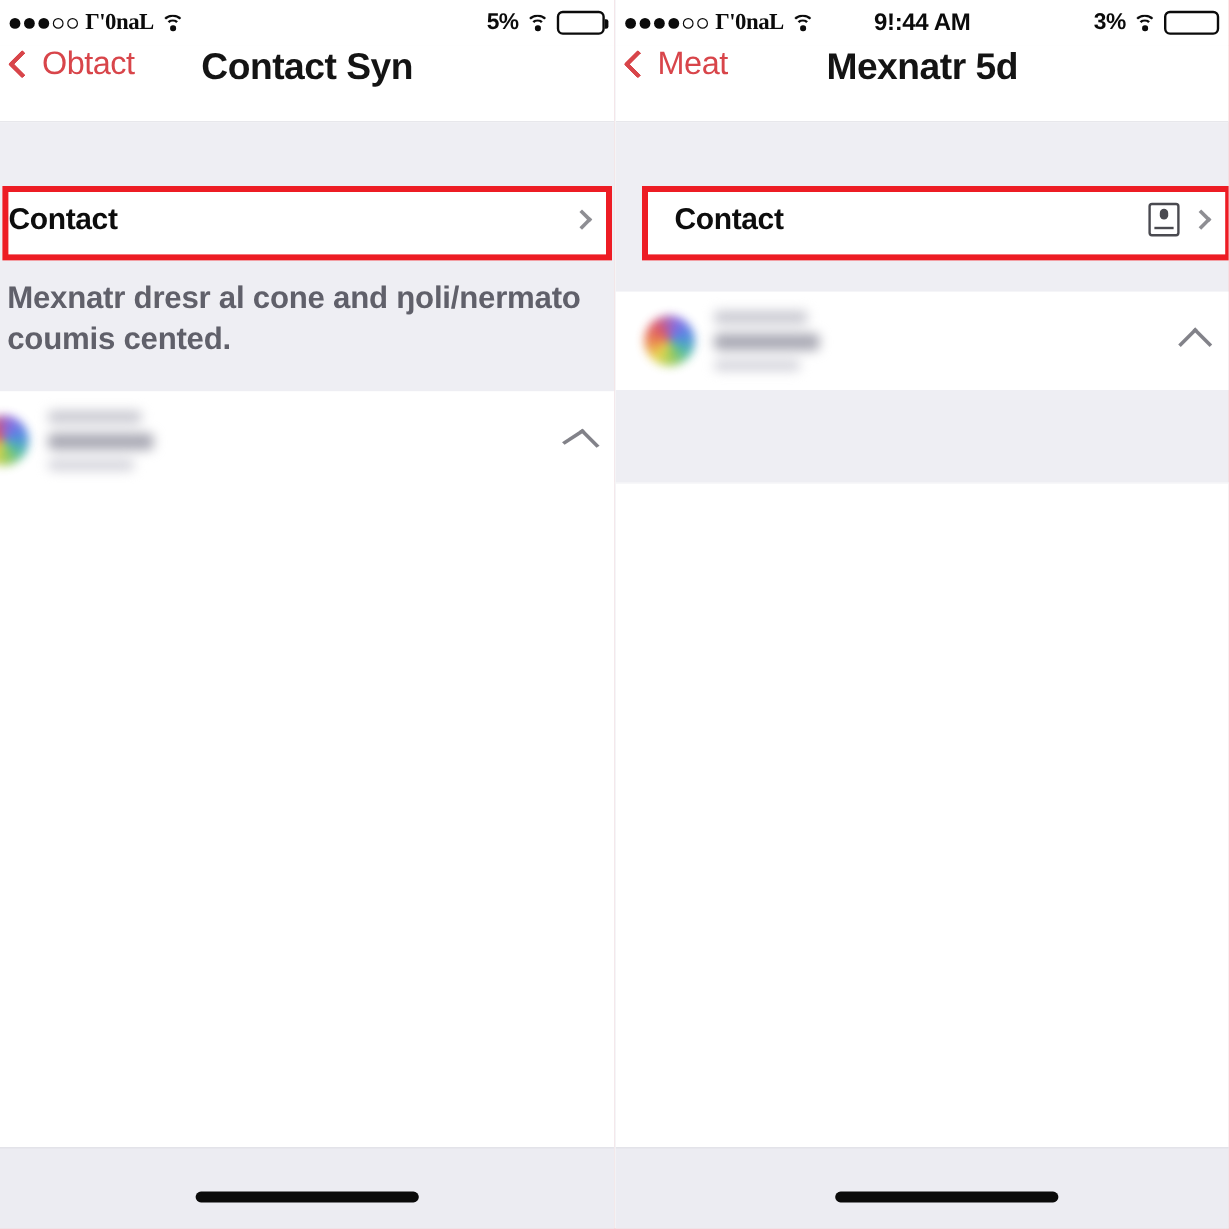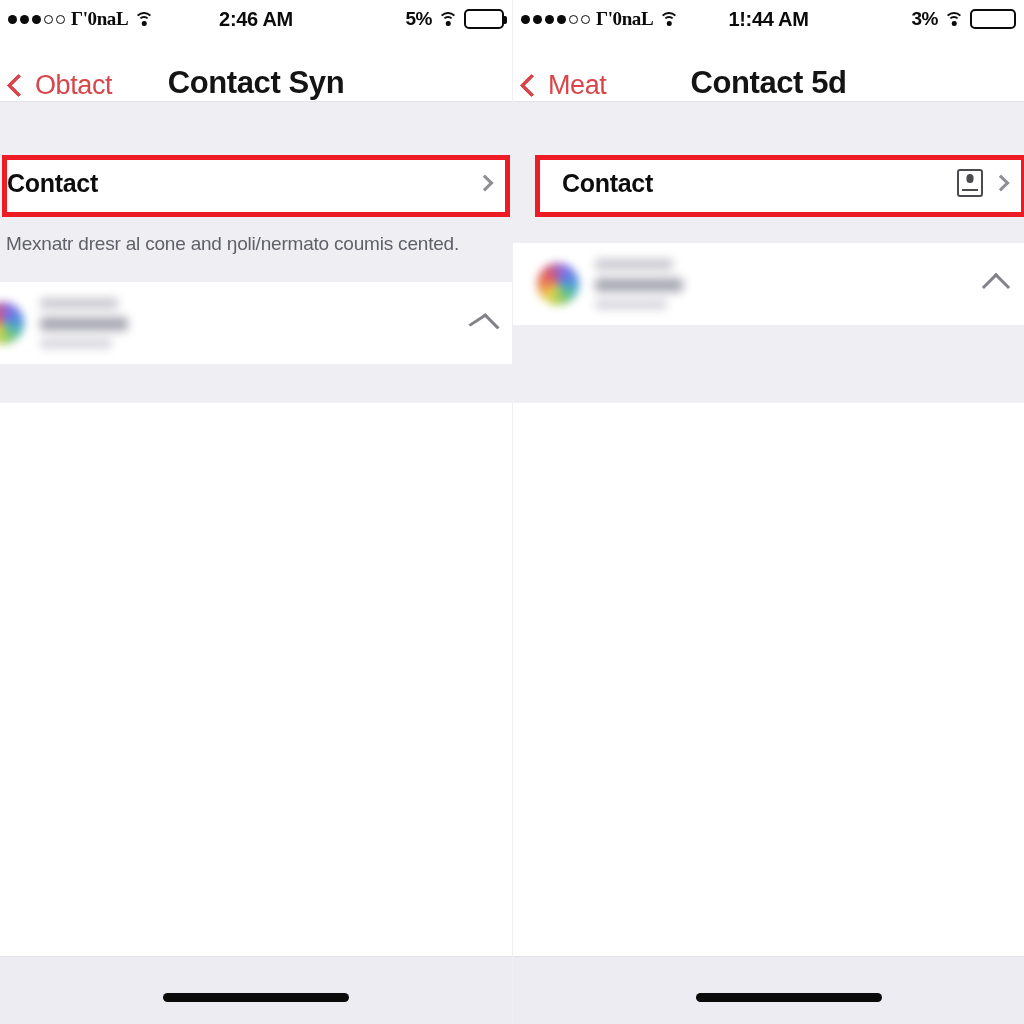--- a/index.html
+++ b/index.html
@@ -130,21 +130,21 @@
   }
   .panel.right .battery { width: 46px; }
   .panel.right .battery::after { display: none; }
 
   
   .navbar {
     position: relative;
     height: 64px;
     background: #ffffff;
     display: flex;
-    align-items: flex-end;
+    align-items: flex-start;
     padding: 0 6px;
     border-bottom: 1px solid #e2e2e7;
   }
   .back {
     display: flex;
     align-items: center;
     gap: 8px;
     cursor: pointer;
     z-index: 2;
   }
@@ -235,24 +235,25 @@
   }
   .chev-right {
     width: 12px; height: 12px;
     border-top: 3.5px solid #8e8e93;
     border-right: 3.5px solid #8e8e93;
     transform: rotate(45deg);
   }
 
   .desc {
     padding: 14px 22px 0 6px;
-    font-size: 19px;
+    font-size: 26px;
     line-height: 1.32;
     color: #60606a;
     letter-spacing: -0.2px;
+    font-weight: bold;
   }
   .panel.right .desc { padding-left: 26px; padding-right: 16px; }
 
   
   .blur-card {
     margin-top: 26px;
     height: 82px;
     background: #ffffff;
     display: flex;
     align-items: center;
@@ -351,21 +352,20 @@
           <span class="dot empty"></span>
             <span class="dot empty"></span>
         </span>
         <span class="carrier">Γ'0naL</span>
         <span class="wifi-glyph">
             <i class="a"></i>
             <i class="b"></i>
             <i class="c"></i>
           </span>
       </div>
-      <div class="sb-center">2:46 AM</div>
       <div class="sb-right">
         <span class="battpct">5%</span>
         <span class="wifi-glyph">
             <i class="a"></i>
             <i class="b"></i>
             <i class="c"></i>
           </span>
         <span class="battery"><span class="fill" style="width:72%"></span></span>
       </div>
     </div>
@@ -422,38 +422,38 @@
           <span class="dot empty"></span>
             <span class="dot empty"></span>
         </span>
         <span class="carrier">Γ'0naL</span>
         <span class="wifi-glyph">
             <i class="a"></i>
             <i class="b"></i>
             <i class="c"></i>
           </span>
       </div>
-      <div class="sb-center">1!:44 AM</div>
+      <div class="sb-center">9!:44 AM</div>
       <div class="sb-right">
         <span class="battpct">3%</span>
         <span class="wifi-glyph">
             <i class="a"></i>
             <i class="b"></i>
             <i class="c"></i>
           </span>
         <span class="battery"><span class="fill" style="width:100%"></span></span>
       </div>
     </div>
 
     <div class="navbar">
       <div class="back">
         <span class="chev-back"></span>
         <span class="back-label">Meat</span>
       </div>
-      <div class="nav-title">Contact 5d</div>
+      <div class="nav-title">Mexnatr 5d</div>
     </div>
 
     <div class="content">
       <div class="sheet"></div>
 
       <div class="spacer-top"></div>
 
       <div class="row-wrap">
         <div class="highlight">
           <span class="row-title">Contact</span>

